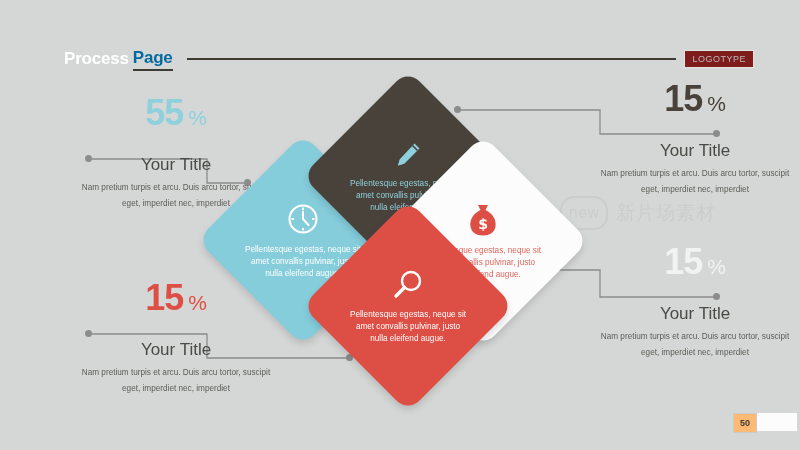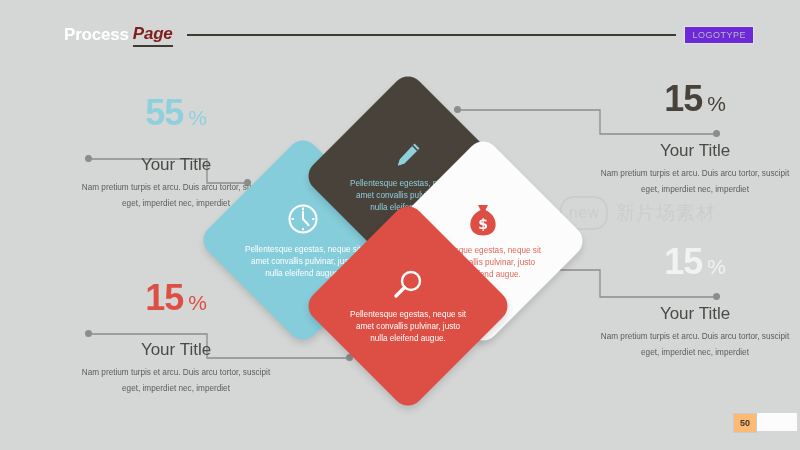--- a/index.html
+++ b/index.html
@@ -5,25 +5,25 @@
   html,body{margin:0;padding:0;}
   body{
     width:800px;height:450px;
     background:#d5d7d6;
     font-family:"Liberation Sans","DejaVu Sans",sans-serif;
     overflow:hidden;position:relative;
   }
   .stage{position:absolute;inset:0;}
 
   
-  .header{position:absolute;left:64px;top:24px;width:690px;height:22px;display:flex;align-items:center;}
+  .header{position:absolute;left:64px;top:48px;width:690px;height:22px;display:flex;align-items:center;}
   .title-process{font-size:17px;font-weight:bold;color:#ffffff;letter-spacing:-0.2px;}
-  .title-page{font-size:17px;font-weight:bold;color:#7f1d1d;letter-spacing:-0.2px;margin-left:4px;border-bottom:2px solid #3e3a34;padding-bottom:1px;font-style:italic;}
+  .title-page{font-size:17px;font-weight:bold;color:#0369a1;letter-spacing:-0.2px;margin-left:4px;border-bottom:2px solid #3e3a34;padding-bottom:1px;}
   .header-rule{flex:1;height:2px;background:#3e3a34;margin:0 8px 0 14px;}
-  .logotype{font-size:9px;color:#b9bbba;letter-spacing:0.5px;border:1px solid #e2e4e3;background:#6d28d9;padding:3px 7px;white-space:nowrap;}
+  .logotype{font-size:9px;color:#b9bbba;letter-spacing:0.5px;border:1px solid #e2e4e3;background:#7f1d1d;padding:3px 7px;white-space:nowrap;}
 
   
   .diamond{
     position:absolute;width:150px;height:150px;
     border-radius:16px;
     transform:rotate(45deg);
     box-shadow:3px 3px 7px rgba(0,0,0,0.13);
   }
   .diamond .inner{
     transform:rotate(-45deg);

